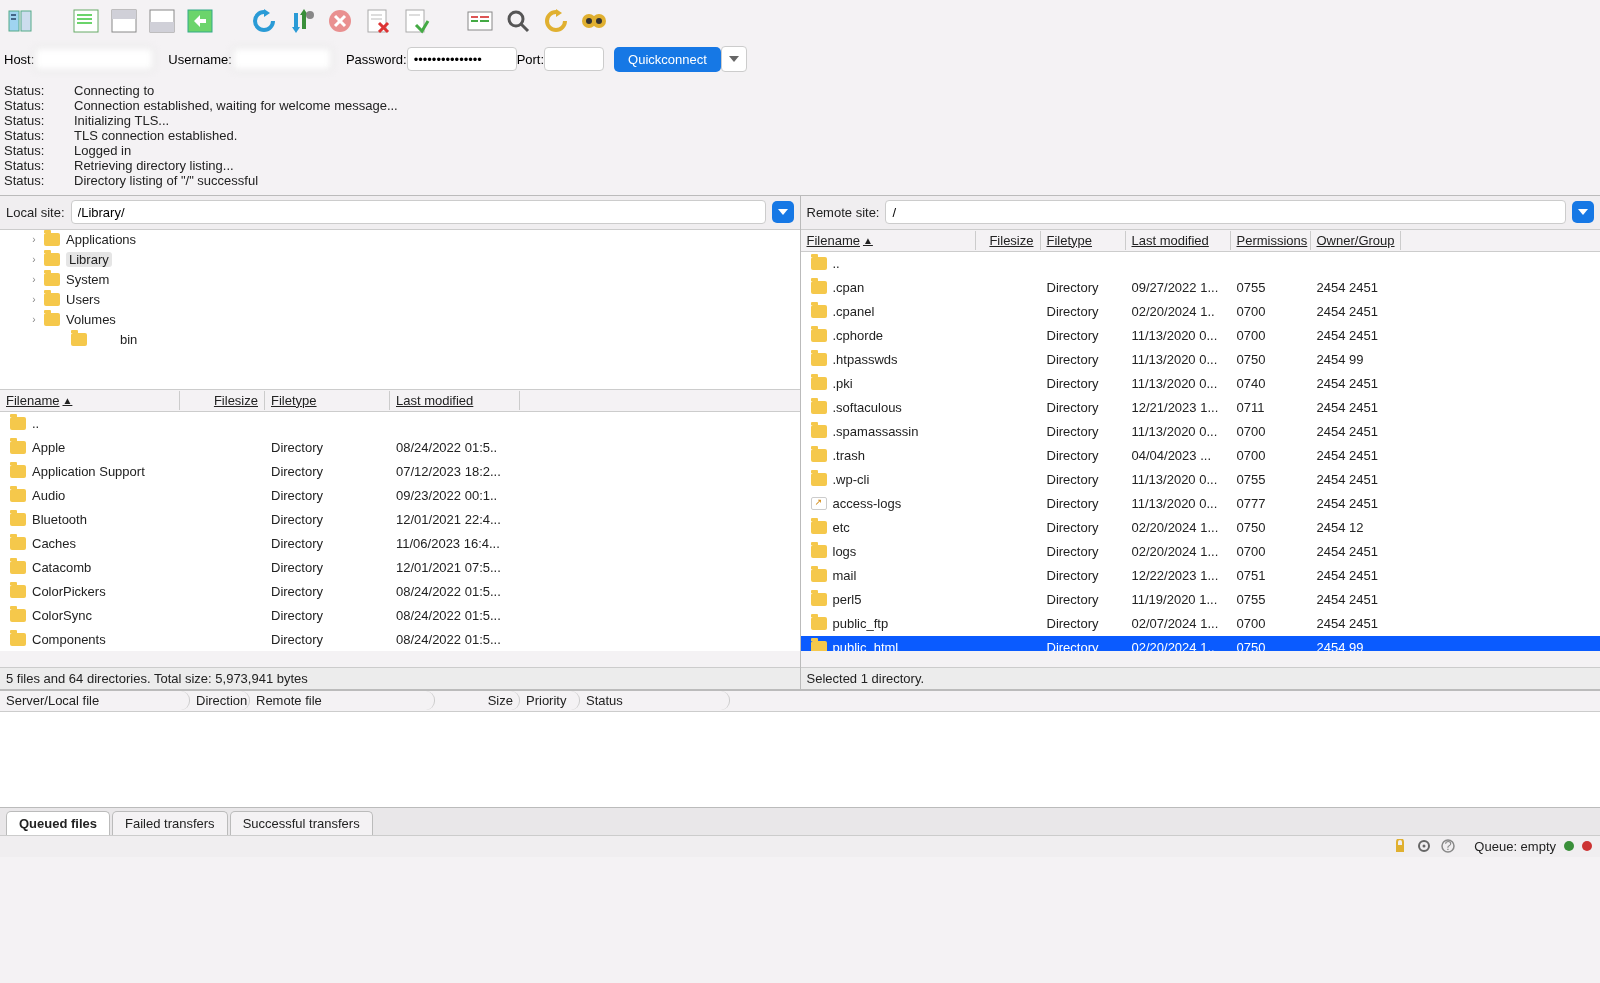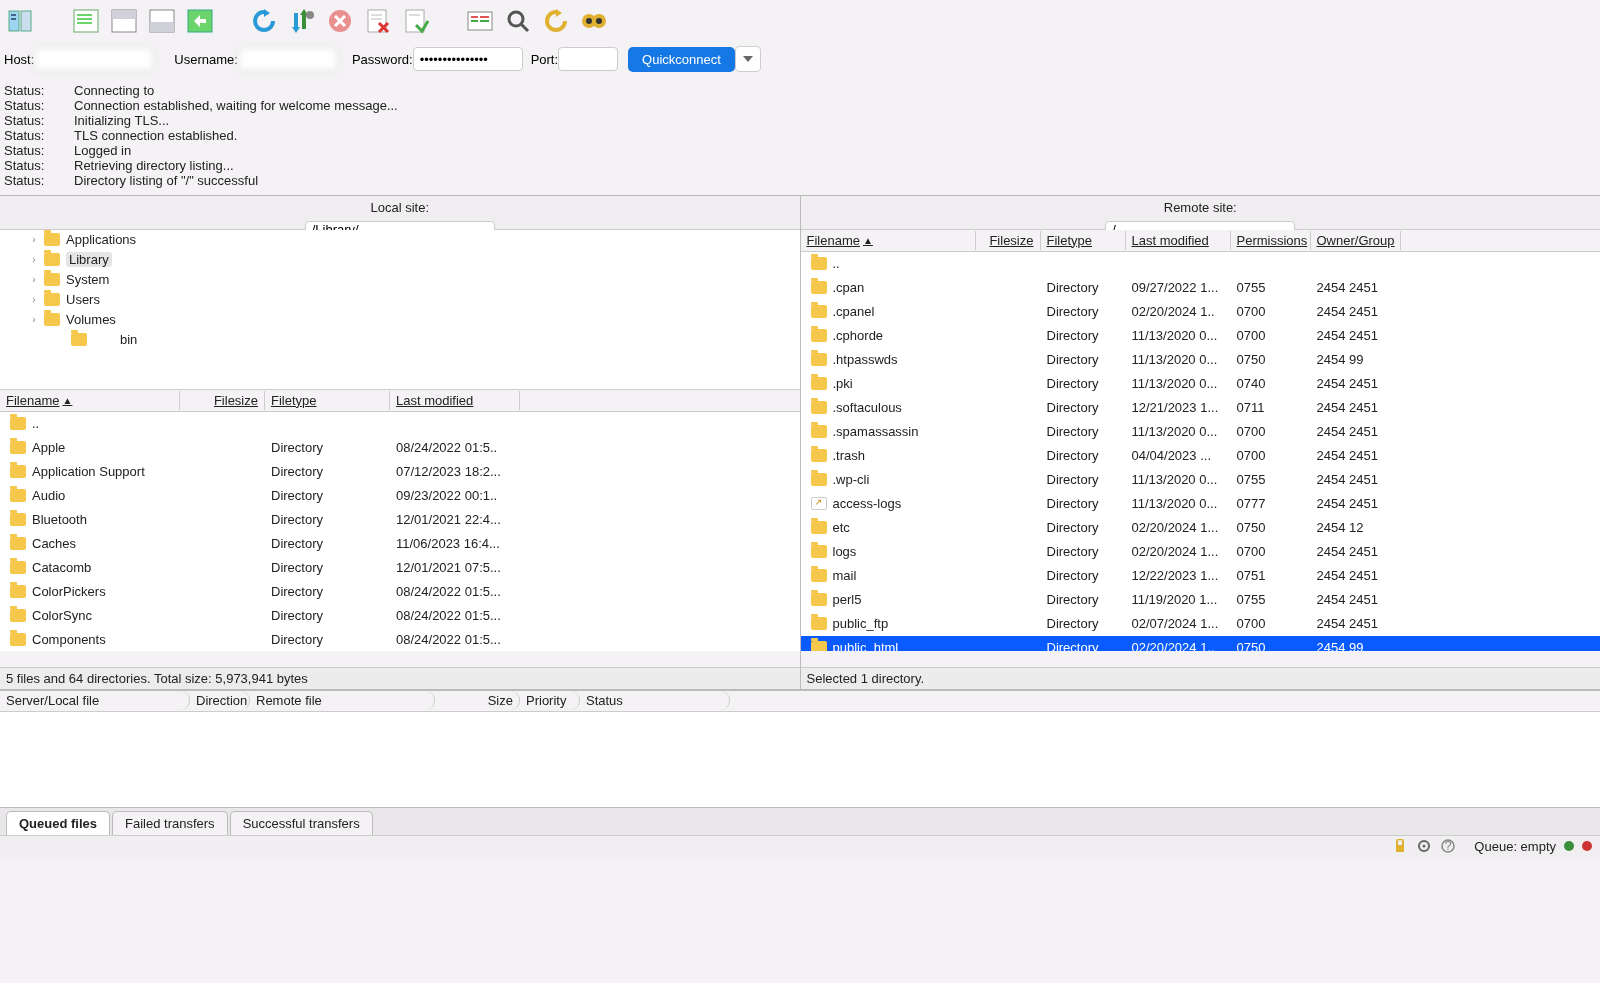--- a/index.html
+++ b/index.html
@@ -16,21 +16,21 @@
 .qc-drop { width: 26px; height: 26px; border: 1px solid #ccc; border-radius: 4px; background:#fff; display:flex;align-items:center;justify-content:center;cursor:pointer; }
 
 .log { padding: 2px 4px 6px 4px; line-height: 1.15; }
 .log-line { display: flex; gap: 20px; }
 .log-label { width: 50px; }
 
 .splitter-h { display: flex; border-top: 1px solid #bbb; border-bottom:1px solid #bbb; height: 495px; }
 .pane { flex: 1; display: flex; flex-direction: column; overflow: hidden; }
 .pane + .pane { border-left: 1px solid #bbb; }
 
-.pathbar { display: flex; align-items: center; padding: 4px 6px; gap: 6px; border-bottom: 1px solid #ccc; background:#f0eef0; height:34px;flex-direction:column;}
+.pathbar { display: flex; align-items: center; padding: 4px 6px; gap: 6px; border-bottom: 1px solid #ccc; background:#f0eef0; height:34px;}
 .pathbar input { flex: 1; border: 1px solid #ccc; height: 24px; border-radius: 4px; padding: 0 6px; background:#fff;}
 .dropbtn { width: 22px; height: 22px; background: #1678e5; border-radius: 5px; display:flex;align-items:center;justify-content:center;cursor:pointer; }
 
 .tree { flex: 0 0 160px; overflow-y: auto; background: #fff; border-bottom:1px solid #ccc; position:relative; }
 .tree-row { display: flex; align-items: center; height: 20px; padding-left: 6px; cursor:pointer; }
 .disclosure { width:12px; color:#888; font-size:10px; display:inline-block; text-align:center;}
 .folder-ico { width:16px; height:13px; background:#f5c84b; border-radius:2px; margin: 0 6px 0 4px; position:relative;}
 .folder-ico::before{content:"";position:absolute;top:-3px;left:0;width:7px;height:3px;background:#f5c84b;border-radius:1px 1px 0 0;}
 .tree-row.sel .tree-lbl { background:#e5e5e5; border-radius:3px; padding:0 3px;}
 
@@ -181,25 +181,25 @@
         <circle cx="19" cy="14" r="7" fill="#e0b030"></circle>
         <circle cx="9" cy="14" r="3" fill="#333"></circle>
         <circle cx="19" cy="14" r="3" fill="#333"></circle>
       </svg>
     </div>
 </div>
 
 <div class="connbar">
   <label>Host:</label>
   <input style="width: 120px;" class="blur" value="">
-  <label style="margin-left:20px">Username:</label>
+  <label style="margin-left:14px">Username:</label>
   <input style="width: 100px;" class="blur" value="">
   <label style="margin-left:14px">Password:</label>
   <input style="width: 110px;" value="•••••••••••••••">
-  <label style="margin-left:8px">Port:</label>
+  <label style="margin-left:0">Port:</label>
   <input style="width: 60px;" value="">
   <button class="qc-btn" style="margin-left:10px">Quickconnect</button>
   <div class="qc-drop">
       <svg width="10" height="6">
         <path d="M0 0 L10 0 L5 6 Z" fill="#666"></path>
       </svg>
     </div>
 </div>
 
 <div class="log" id="log-container">

